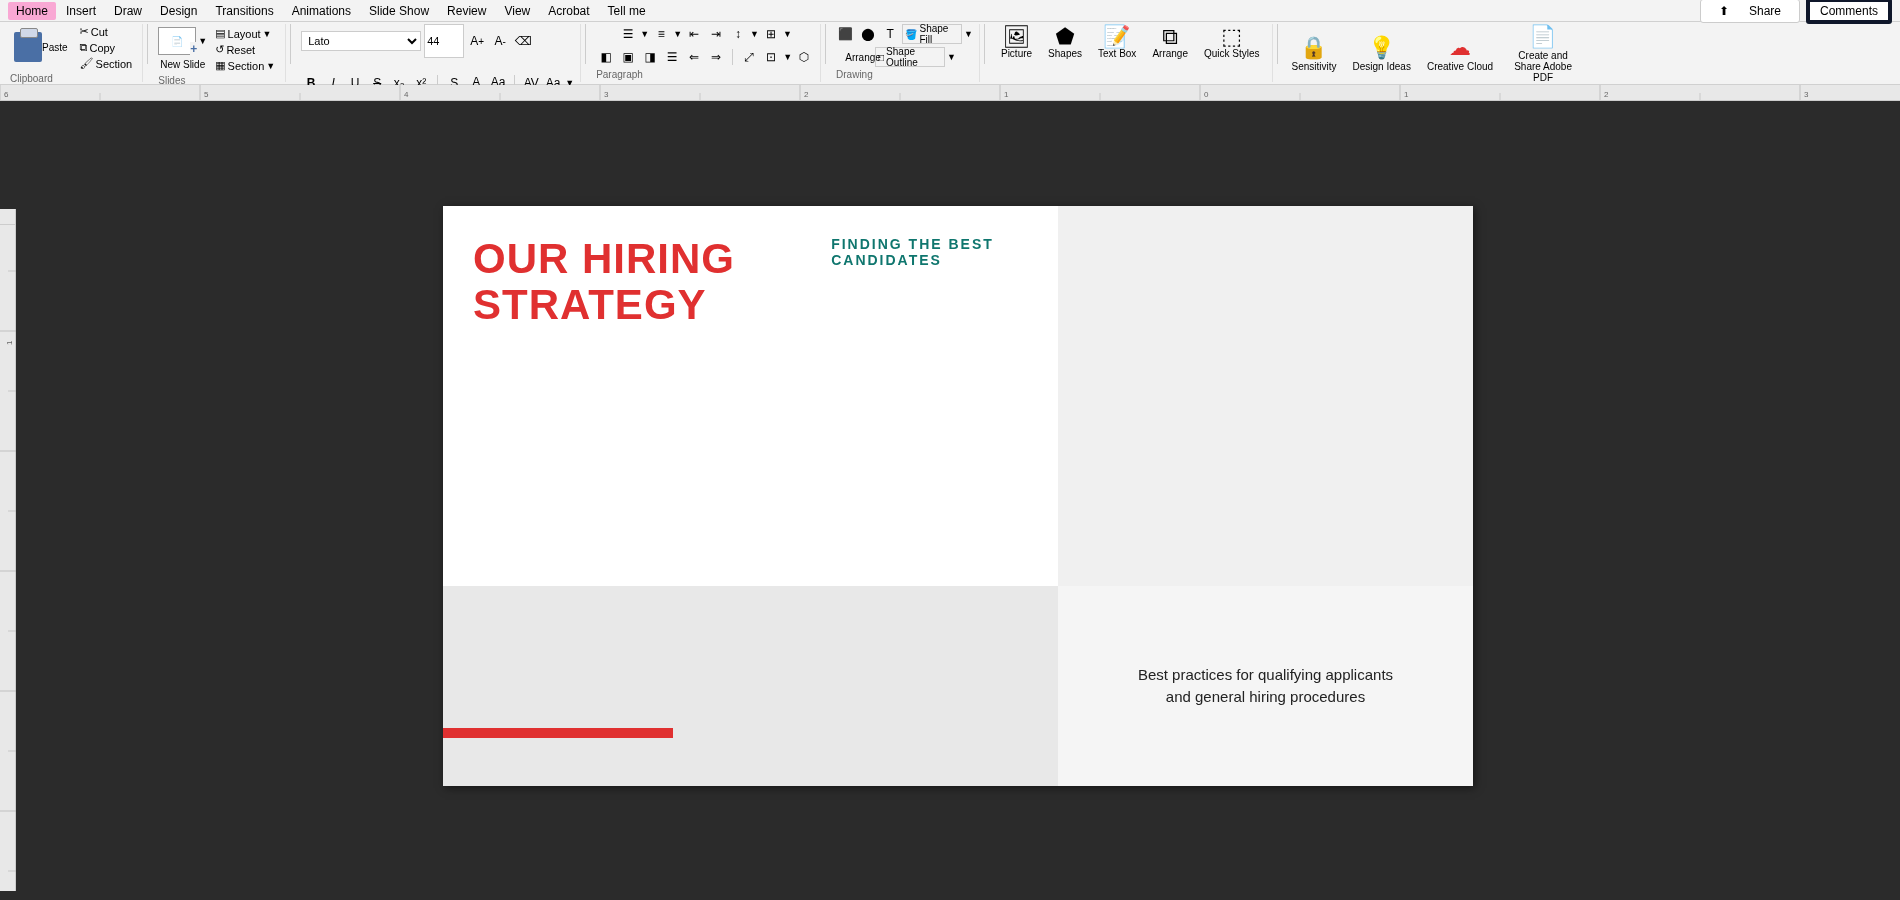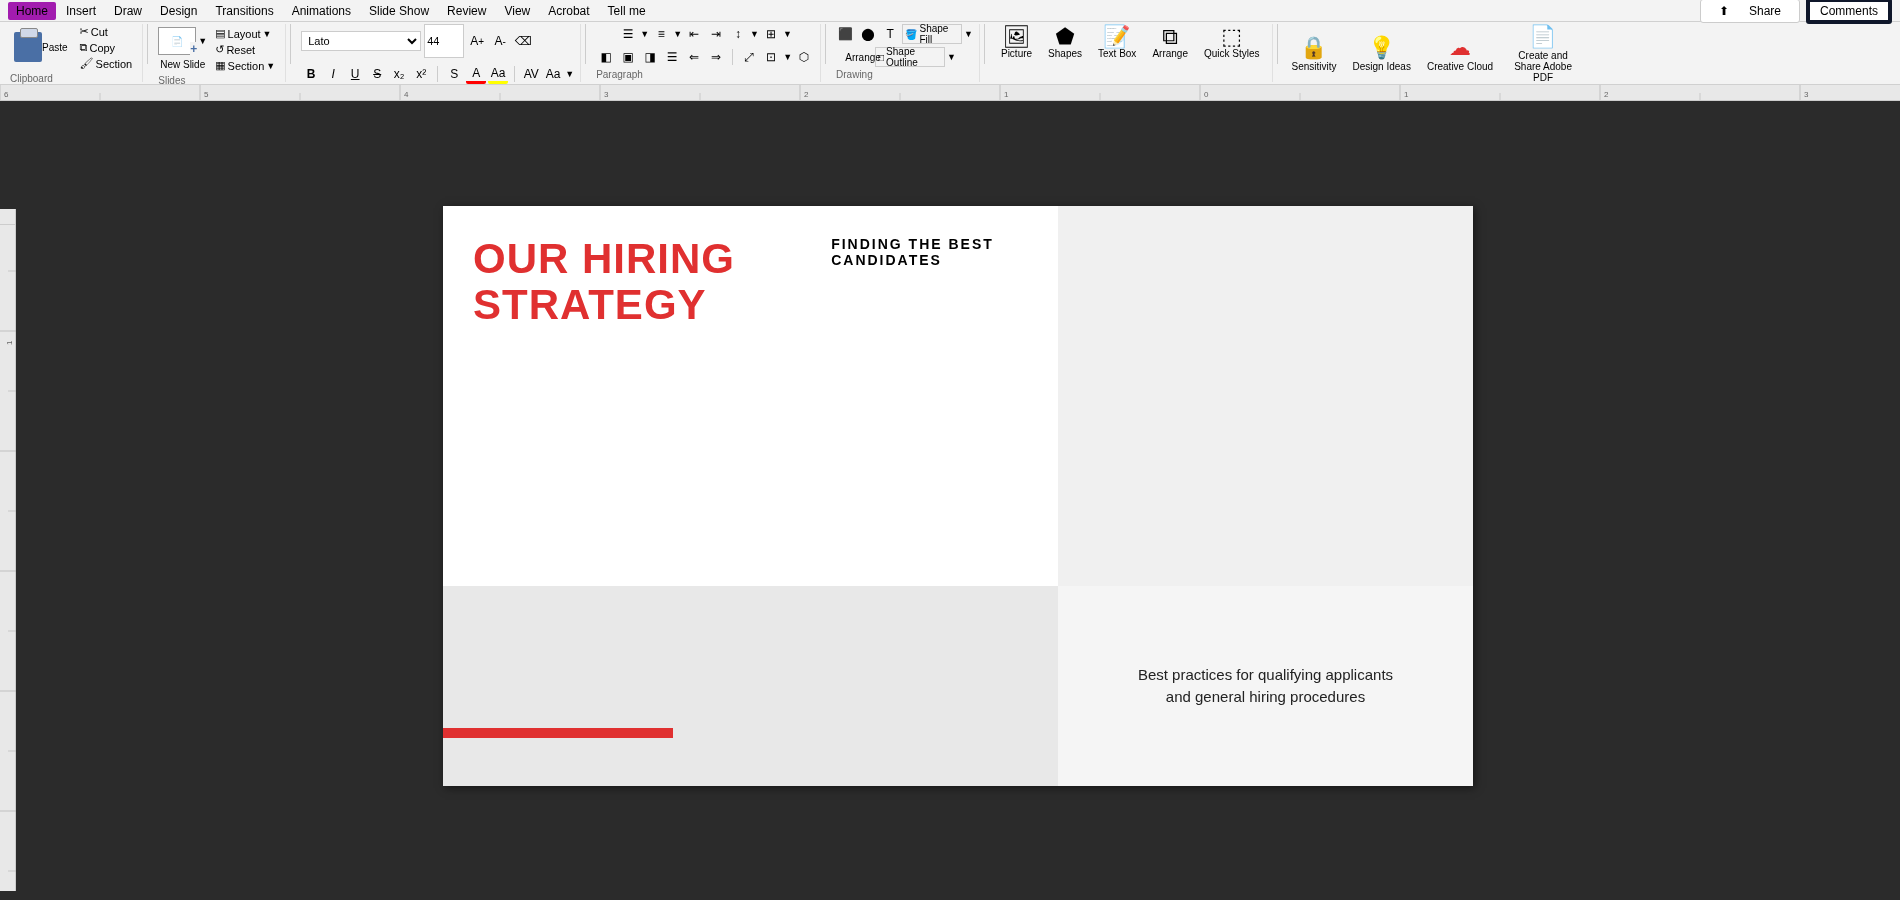--- a/index.html
+++ b/index.html
@@ -14,21 +14,21 @@
       padding: 0 8px;
       border-bottom: 1px solid #d0d0d0;
       gap: 2px;
     }
     .menu-bar span {
       font-size: 12px;
       padding: 2px 8px;
       cursor: pointer;
       border-radius: 2px;
     }
-    .menu-bar span.active { background: #a21caf; }
+    .menu-bar span.active { background: #f9a8d4; }
     .menu-bar-right {
       margin-left: auto;
       display: flex;
       gap: 6px;
       align-items: center;
     }
     .share-btn {
       background: #fff;
       border: 1px solid #ccc;
       border-radius: 3px;
@@ -292,21 +292,21 @@
       font-weight: 700;
       color: #e03030;
       letter-spacing: 1px;
       line-height: 1.1;
       margin-bottom: 12px;
       font-family: 'Segoe UI', Arial, sans-serif;
     }
     .sub-title {
       font-size: 14px;
       font-weight: 700;
-      color: #000000;
+      color: #0f766e;
       letter-spacing: 2px;
       text-transform: uppercase;
     }
     .sep { width: 1px; height: 40px; background: #ccc; margin: 0 4px; }
     .tool-btn-large {
       display: flex;
       flex-direction: column;
       align-items: center;
       cursor: pointer;
       padding: 4px 6px;
@@ -405,21 +405,21 @@
               <span style="font-size:9px;">▼</span>
           </div>
         </div>
       </div>
       <div class="ribbon-group-label">Slides</div>
     </div>
 
     <div class="sep"></div>
 
     <div class="ribbon-group" style="align-items:flex-start;">
-      <div class="ribbon-group-content" style="flex-direction:column;align-items:flex-start;gap:6px;">
+      <div class="ribbon-group-content" style="flex-direction:column;align-items:flex-start;gap:15px;">
         <div class="font-row">
           <select class="font-select">
             <option>Lato</option>
           </select>
           <input type="text" value="44" class="font-size-select" style="">
           <button class="icon-btn" title="Increase Font Size">A<sup>+</sup></button>
           <button class="icon-btn" title="Decrease Font Size">A<sub>-</sub></button>
           <button class="icon-btn">⌫</button>
         </div>
         <div class="fmt-row">

